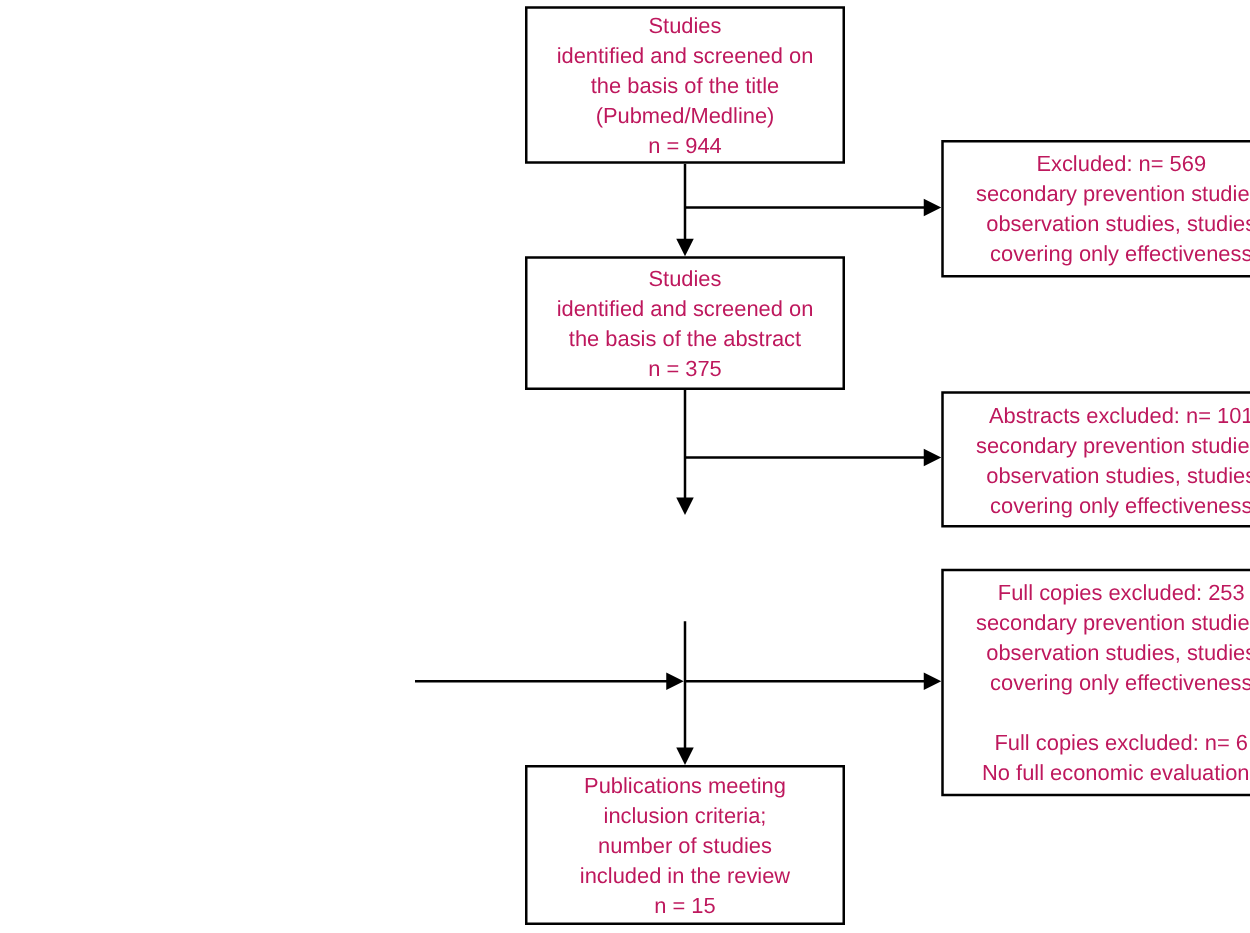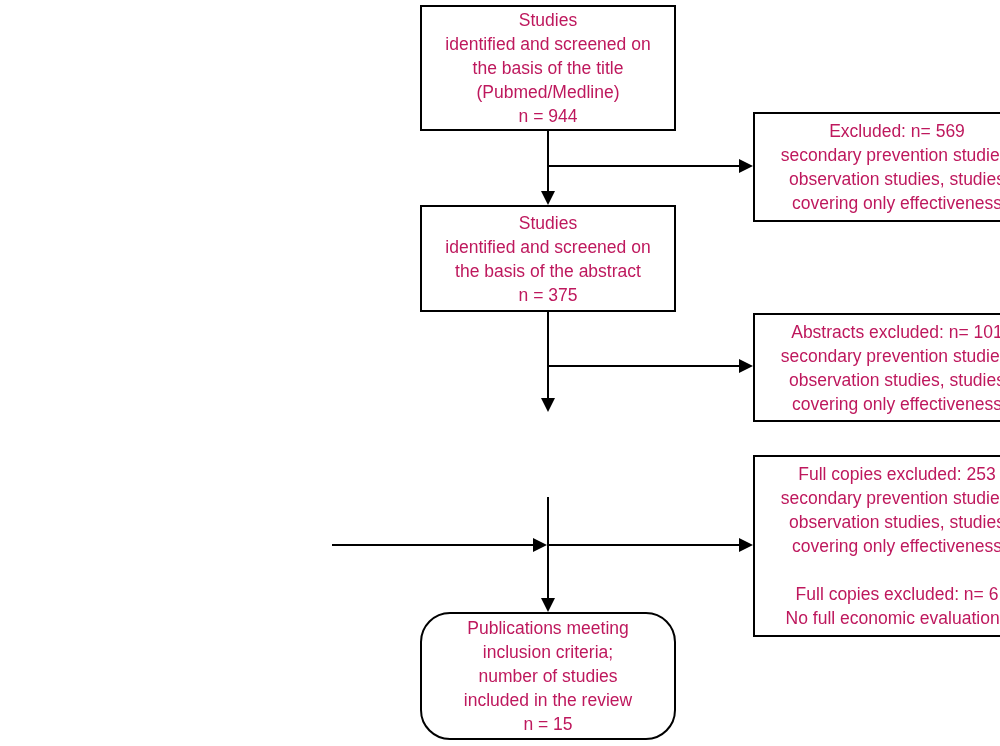--- a/index.html
+++ b/index.html
@@ -34,21 +34,21 @@
     text-align: center;
     white-space: pre-line;
     font-size: 17.5px;
     line-height: 24px;
     padding: 2px 6px;
   }
   
   .box-screened-title    { left: 377px; top: 5px;   width: 256px; height: 126px; }
   .box-screened-abstract { left: 377px; top: 205px; width: 256px; height: 107px; }
   .box-full-copies       { left: 377px; top: 412px; width: 256px; height: 85px;  }
-  .box-included          { left: 377px; top: 612px; width: 256px; height: 128px; border-radius: 30px; }
+  .box-included          { left: 377px; top: 612px; width: 256px; height: 128px; }
   
   .box-excluded-title    { left: 710px; top: 112px; width: 288px; height: 110px; }
   .box-excluded-abstract { left: 710px; top: 313px; width: 288px; height: 109px; }
   .box-excluded-full     { left: 710px; top: 455px; width: 288px; height: 182px; }
   
   .box-additional        { left: 5px;   top: 508px; width: 284px; height: 80px;  }
 </style>
 </head>
 <body>
 

